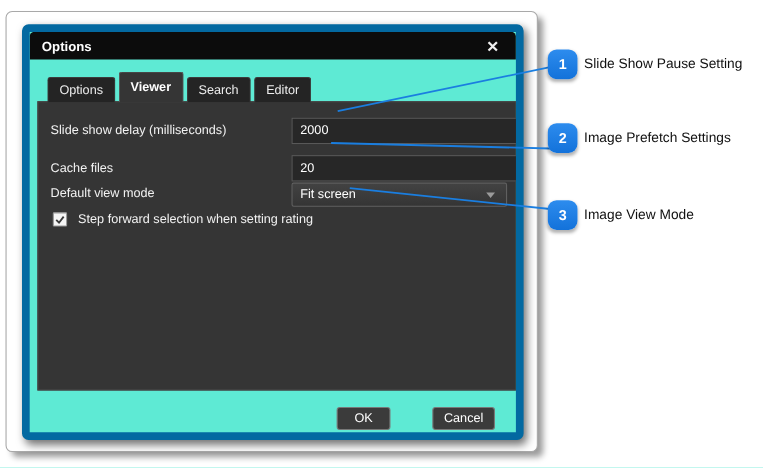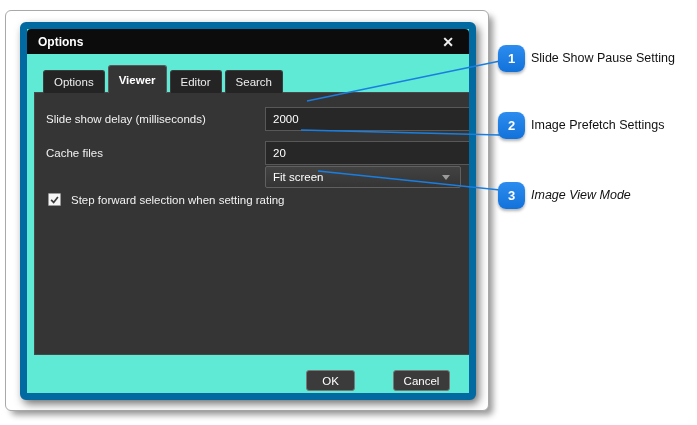--- a/index.html
+++ b/index.html
@@ -158,51 +158,52 @@
   .badge-2 { top: 112px; }
   .badge-3 { top: 182px; }
   .callout-label {
     position: absolute; left: 531px;
     color: #111111; font-size: 12.5px;
     white-space: nowrap;
     z-index: 4;
   }
   .label-1 { top: 51px; }
   .label-2 { top: 118px; }
-  .label-3 { top: 188px; font-style: italic; }
+  .label-3 { top: 188px; }
 </style>
 </head>
 <body>
 
 <div class="page">
 
   <div class="card"></div>
 
   <div class="dialog">
 
     <div class="titlebar">
       <span class="title">Options</span>
       <span class="close-btn">✕</span>
     </div>
 
     <div class="tabs">
       <div class="tab">Options</div>
       <div class="tab active">Viewer</div>
+      <div class="tab">Search</div>
       <div class="tab">Editor</div>
-      <div class="tab">Search</div>
     </div>
 
     <div class="panel">
 
       <div class="field-label" style="top:14px;">Slide show delay (milliseconds)</div>
       <input class="text-input" style="top: 14px;" type="text" value="2000">
 
       <div class="field-label" style="top:48px;">Cache files</div>
       <input class="text-input" style="top: 48px;" type="text" value="20">
 
+      <div class="field-label" style="top:72px; height:22px;">Default view mode</div>
       <div class="select" style="top:73px;">
         <span>Fit screen</span>
         <span class="chevron"></span>
       </div>
 
       <div class="checkbox-row">
         <span class="checkbox">
           <svg width="13" height="13" viewBox="0 0 13 13">
             <polyline points="2.5,7 5.5,10 10.5,3.5" fill="none" stroke="#3a3a3a" stroke-width="2"></polyline>
           </svg>

